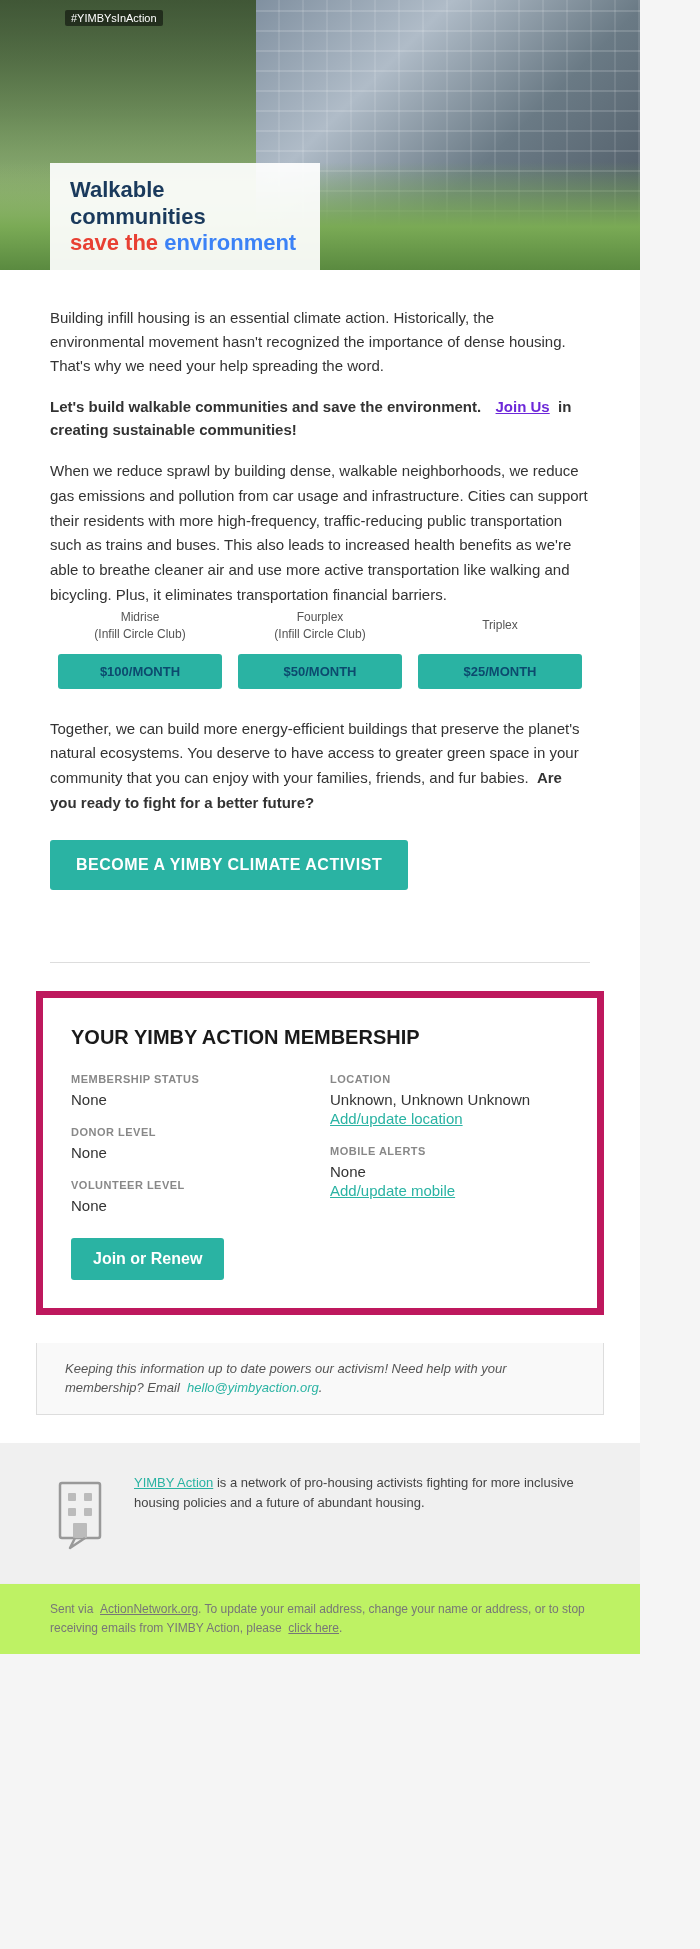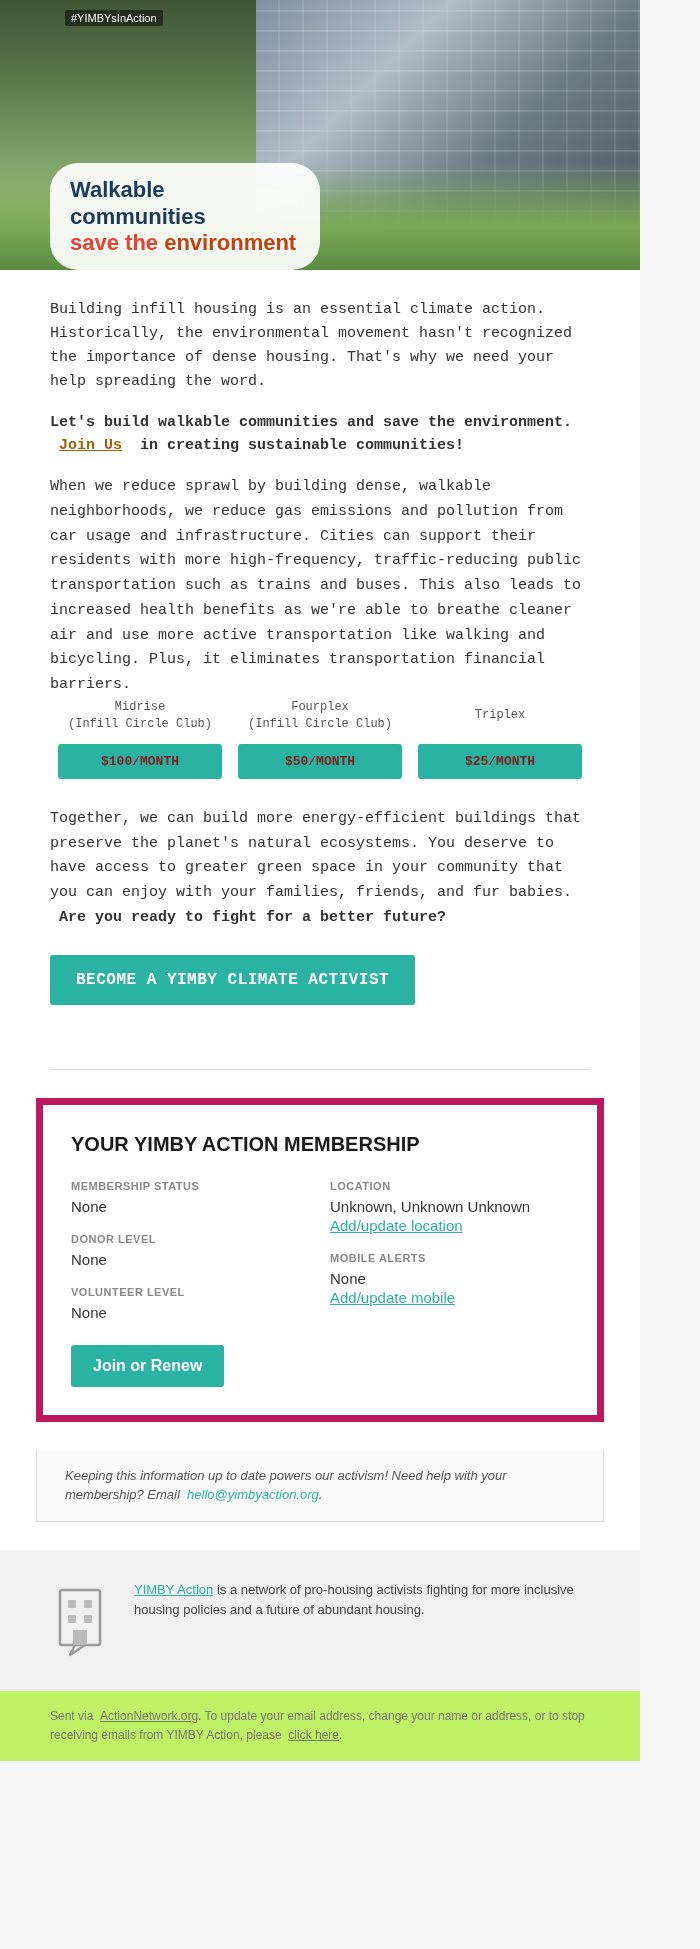--- a/index.html
+++ b/index.html
@@ -59,59 +59,58 @@
       font-size: 11px;
       padding: 2px 6px;
       border-radius: 2px;
     }
     .hero-text-box {
       position: absolute;
       bottom: 0; left: 50px;
       background: rgba(255,255,255,0.92);
       padding: 14px 20px;
       width: 270px;
-      border-radius: 28px;
     }
     .hero-text-line1 {
       font-size: 22px;
       font-weight: bold;
       color: #1a3a5c;
       line-height: 1.2;
     }
     .hero-text-line2 {
       font-size: 22px;
       font-weight: bold;
       color: #1a3a5c;
     }
     .hero-text-line2 span {
       color: #e84033;
     }
 
     
     .main-content {
-      padding: 28px 50px;
-      font-family: Liberation Mono, monospace;
+      padding: 36px 50px;
     }
 
     .intro-text {
       font-size: 15px;
       line-height: 1.6;
       color: #333;
       margin-bottom: 18px;
     }
 
     .bold-line {
       font-size: 15px;
       font-weight: bold;
       line-height: 1.5;
       margin-bottom: 18px;
     }
     .bold-line a {
-      color: #a16207;
+      color: #6d28d9;
       text-decoration: underline;
+      margin-left: 6px;
     }
 
     .body-text {
       font-size: 15px;
       line-height: 1.65;
       color: #333;
     }
 
     .donate-line {
       font-size: 15px;
@@ -143,21 +142,21 @@
       margin-bottom: 10px;
       min-height: 36px;
       display: flex;
       align-items: center;
       justify-content: center;
     }
     .tier-btn {
       display: block;
       width: 100%;
       background: #2ab3a3;
-      color: #7f1d1d;
+      color: #0c4a6e;
       font-size: 13px;
       font-weight: bold;
       padding: 10px 4px;
       border: none;
       border-radius: 3px;
       cursor: pointer;
       text-align: center;
       text-decoration: none;
     }
 
@@ -323,21 +322,21 @@
 <div class="email-wrapper">
 
   <div class="hero">
     <div class="hero-bg"></div>
     <div class="hero-building"></div>
     <div class="hero-ground"></div>
     <div class="hero-hashtag">#YIMBYsInAction</div>
     <div class="hero-text-box">
       <div class="hero-text-line1">Walkable communities</div>
       <div class="hero-text-line2">
-        <span>save the </span><span style="color:#c2410c;">environment</span>
+        <span>save the </span><span style="color:#3b82f6;">environment</span>
       </div>
     </div>
   </div>
 
   <div class="main-content">
 
     <p class="intro-text">Building infill housing is an essential climate action. Historically, the environmental movement hasn't recognized the importance of dense housing. That's why we need your help spreading the word.</p>
 
     <p class="bold-line">
       <span>Let's build walkable communities and save the environment.</span>

